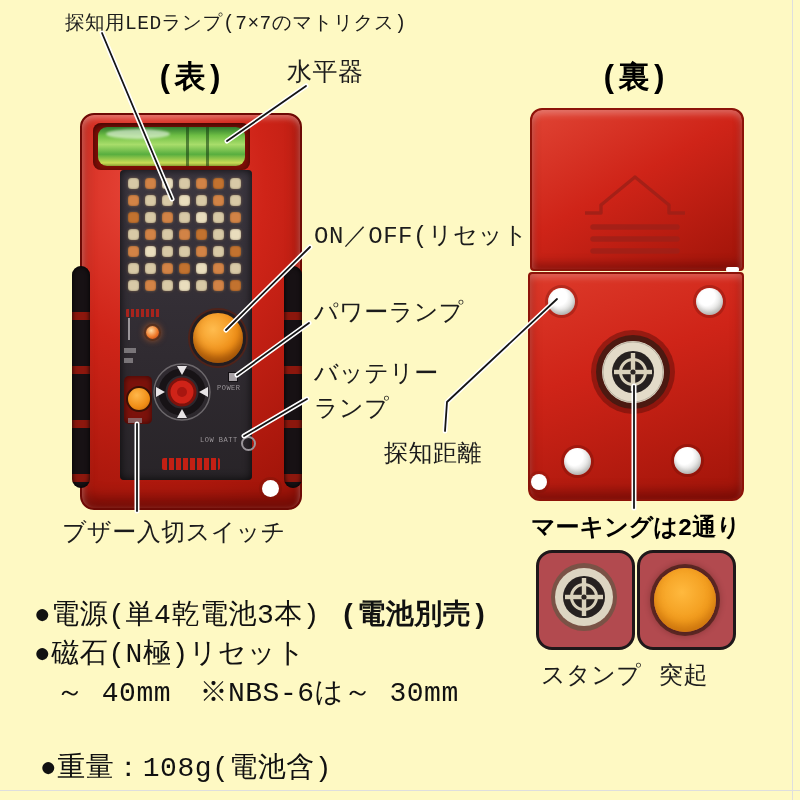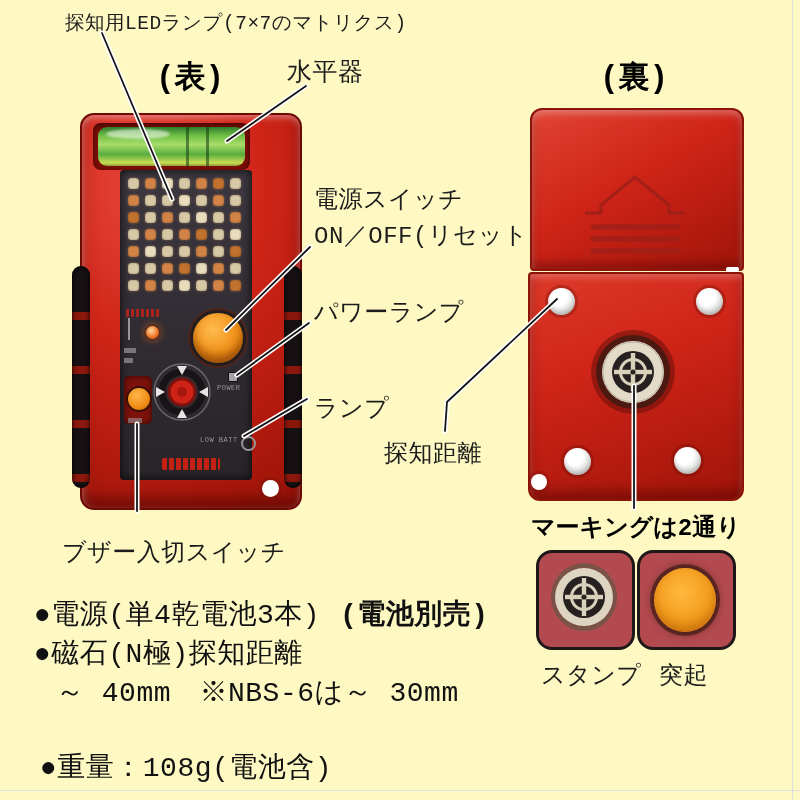--- a/index.html
+++ b/index.html
@@ -105,25 +105,25 @@
         <circle r="2.6" fill="#2a2422"></circle>
       </g>
     </defs>
   </svg>
 
   <div class="abs callout" style="left:65px;top:9px;font-size:19.5px">探知用LEDランプ(7×7のマトリクス)</div>
   <div class="abs heading" style="left:156px;top:56px">(表)</div>
   <div class="abs callout" style="left:287px;top:55px;font-size:25px">水平器</div>
   <div class="abs heading" style="left:600px;top:56px">(裏)</div>
 
-  <div class="abs callout" style="left:314px;top:183px">電源スイッチ</div>
   <div class="abs callout" style="left:314px;top:219px">ON／OFF(リセット)</div>
   <div class="abs callout" style="left:314px;top:296px">パワーランプ</div>
+  <div class="abs callout" style="left:314px;top:357px">バッテリー</div>
   <div class="abs callout" style="left:314px;top:392px">ランプ</div>
-  <div class="abs callout" style="left:62px;top:536px">ブザー入切スイッチ</div>
+  <div class="abs callout" style="left:62px;top:516px">ブザー入切スイッチ</div>
   <div class="abs callout" style="left:384px;top:437px">探知距離</div>
 
   <div class="abs grip" style="left:72px;top:266px"></div>
   <div class="abs grip" style="left:284px;top:266px"></div>
   <div class="abs front-body"></div>
   <div class="abs vial-recess"></div>
   <div class="abs vial">
     <div class="vial-line" style="left:88px"></div>
     <div class="vial-line" style="left:108px"></div>
     <div class="vial-shine"></div>
@@ -244,21 +244,21 @@
   </svg>
   <div class="abs mark-sq" style="left:637px;top:550px"></div>
   <div class="abs protrusion" style="z-index:2"></div>
 
   <div class="abs callout" style="left:541px;top:659px">スタンプ</div>
   <div class="abs callout" style="left:659px;top:659px">突起</div>
 
   <div class="abs spec" style="left:34px;top:595px">
     <span>●電源(単4乾電池3本)</span><b>(電池別売)</b>
   </div>
-  <div class="abs spec" style="left:34px;top:634px">●磁石(N極)探知距離</div>
+  <div class="abs spec" style="left:34px;top:634px">●磁石(N極)リセット</div>
   <div class="abs spec" style="left:56px;top:673px">～ 40mm　※NBS-6は～ 30mm</div>
   <div class="abs spec" style="left:40px;top:748px">●重量：108g(電池含)</div>
 
   <svg class="overlay" width="800" height="800">
     <g>
       <path class="lead-casing" d="M102,33 L172,199"></path>
         <path class="lead" d="M102,33 L172,199"></path>
     </g>
     <g>
       <path class="lead-casing" d="M306,86 L227,141"></path>

